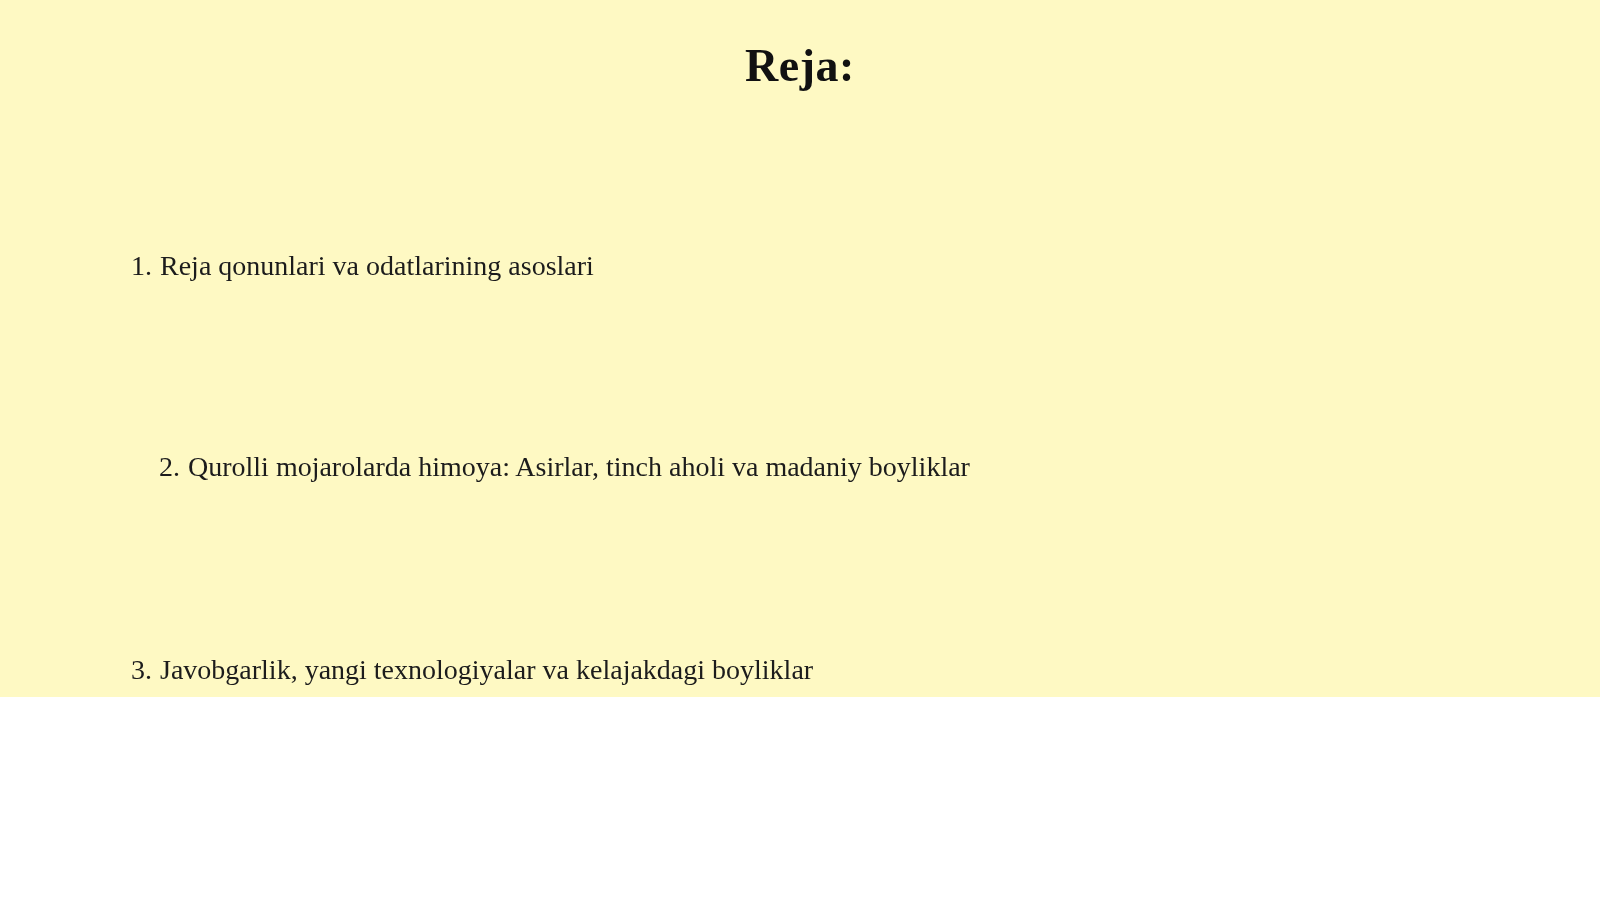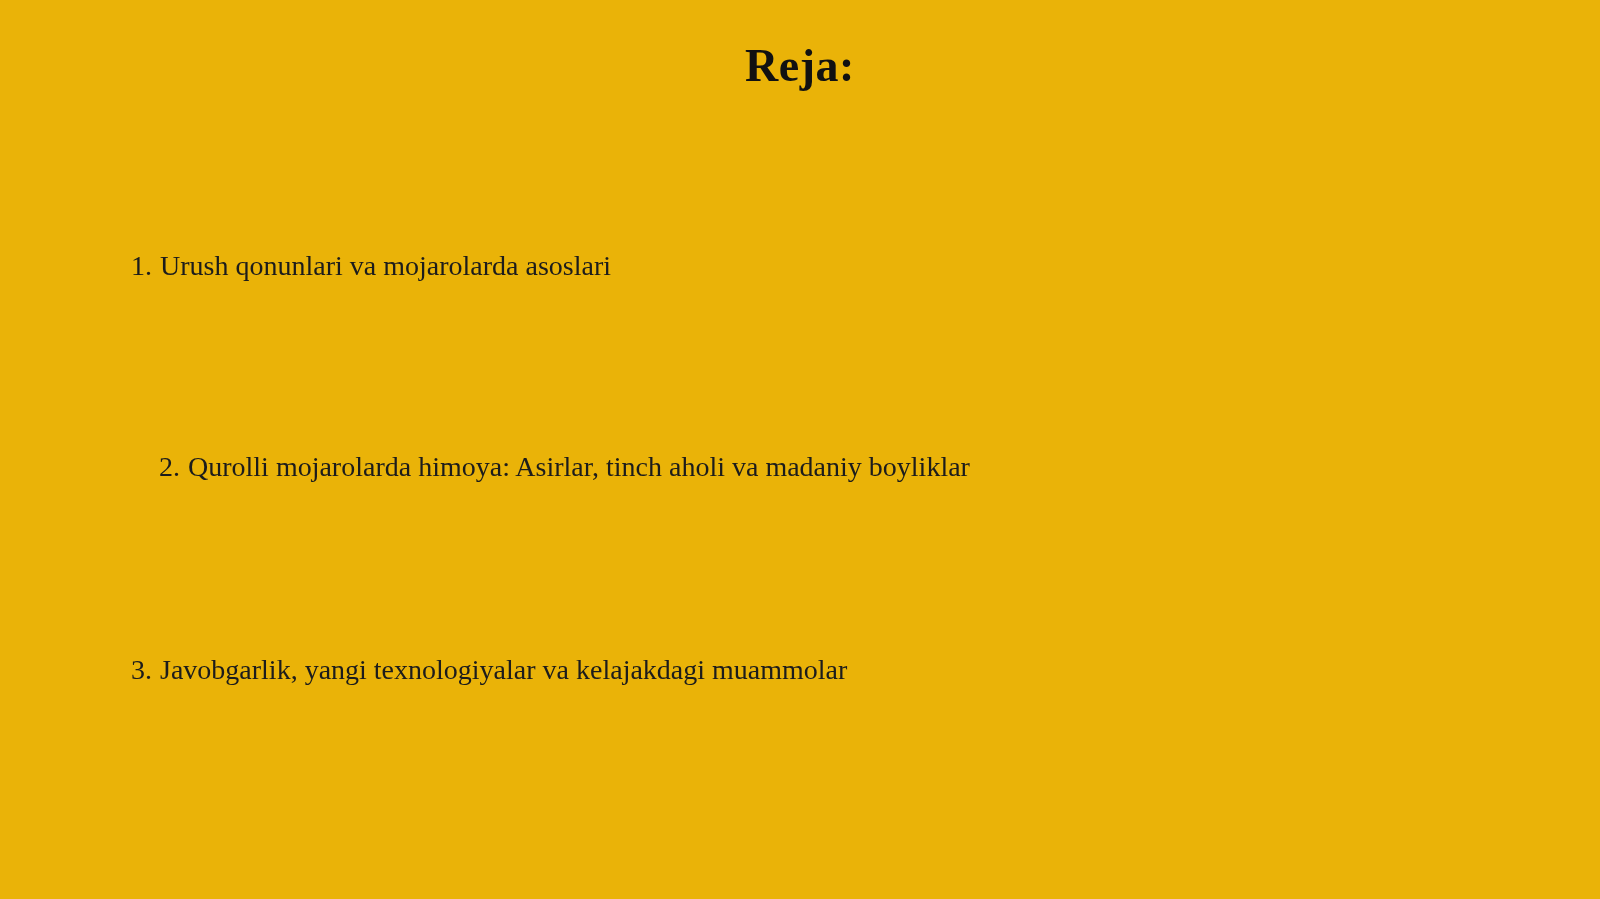--- a/index.html
+++ b/index.html
@@ -3,22 +3,22 @@
 <meta charset="utf-8">
 <style>
   html, body {
     margin: 0;
     padding: 0;
     background: #ffffff;
   }
   .slide {
     position: relative;
     width: 1600px;
-    height: 899px;
-    background: #eab308;
+    height: 697px;
+    background: #fef9c3;
     font-family: "Liberation Serif", "DejaVu Serif", serif;
     color: #1c1c1c;
     overflow: hidden;
   }
   .slide-title {
     position: absolute;
     top: 40px;
     left: 0;
     width: 100%;
     margin: 0;
@@ -54,26 +54,26 @@
 </head>
 <body>
 
 <div class="slide">
 
   <h1 class="slide-title">Reja:</h1>
 
   <div class="plan-list">
 
     <div class="plan-item plan-item-1">
-      <span class="item-number">1.</span><span>Urush qonunlari va mojarolarda asoslari</span>
+      <span class="item-number">1.</span><span>Reja qonunlari va odatlarining asoslari</span>
     </div>
 
     <div class="plan-item plan-item-2">
       <span class="item-number">2.</span><span>Qurolli mojarolarda himoya: Asirlar, tinch aholi va madaniy boyliklar</span>
     </div>
 
     <div class="plan-item plan-item-3">
-      <span class="item-number">3.</span><span>Javobgarlik, yangi texnologiyalar va kelajakdagi muammolar</span>
+      <span class="item-number">3.</span><span>Javobgarlik, yangi texnologiyalar va kelajakdagi boyliklar</span>
     </div>
 
   </div>
 
 </div>
 
 </body></html>

